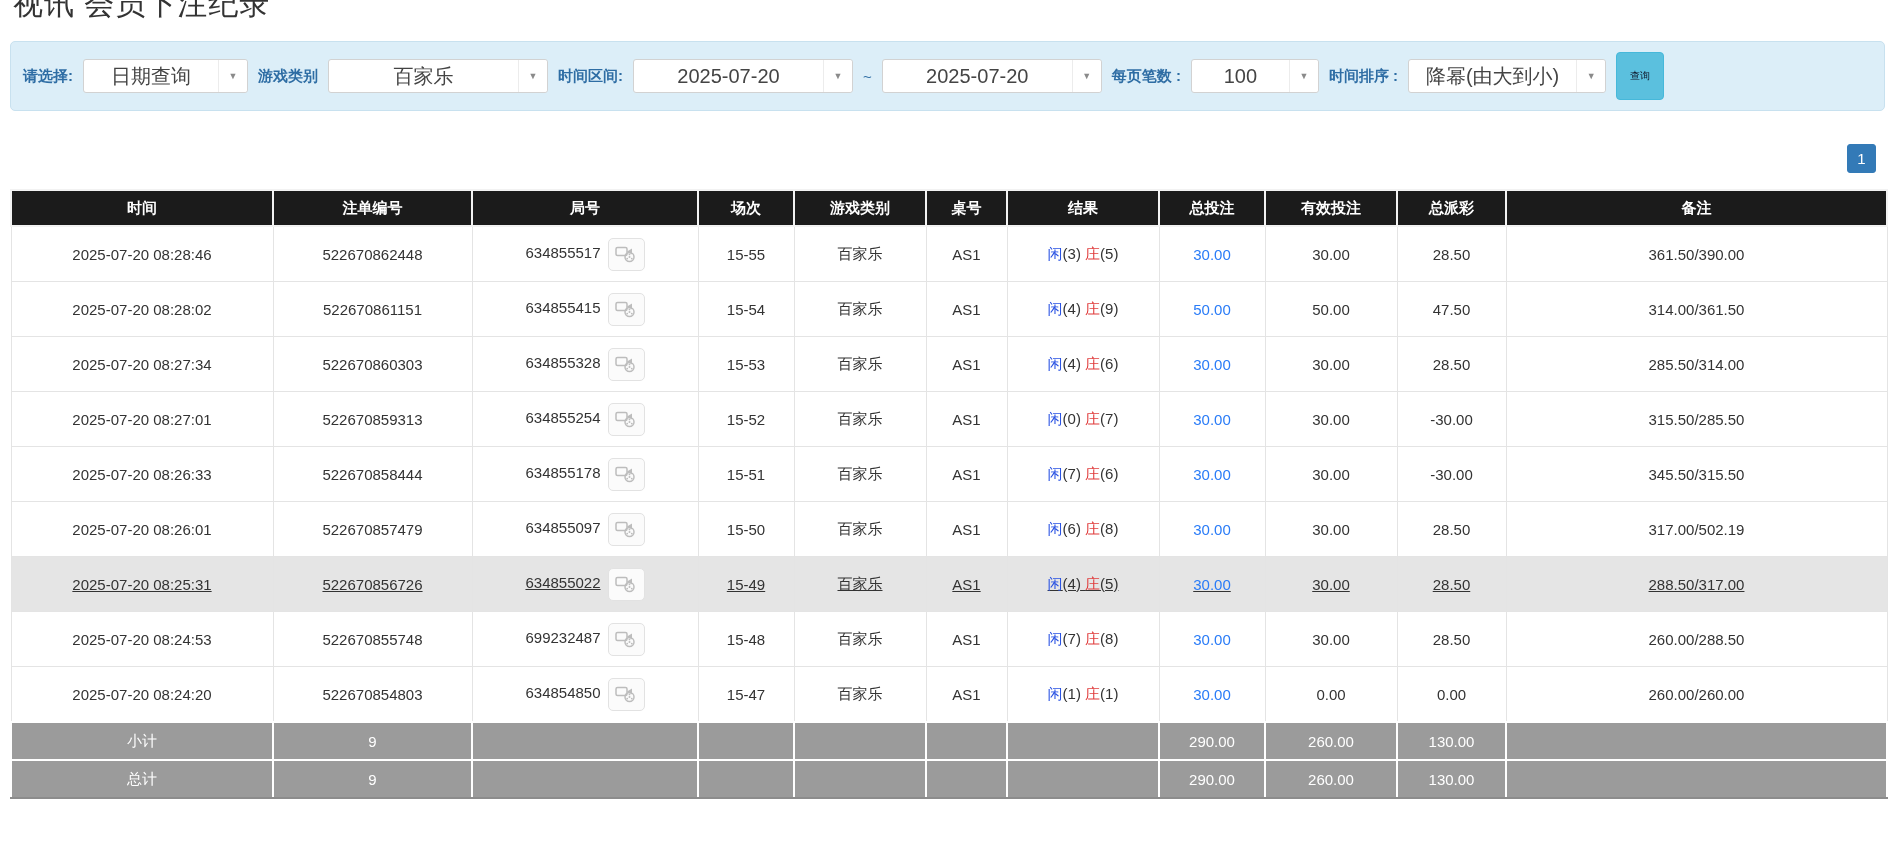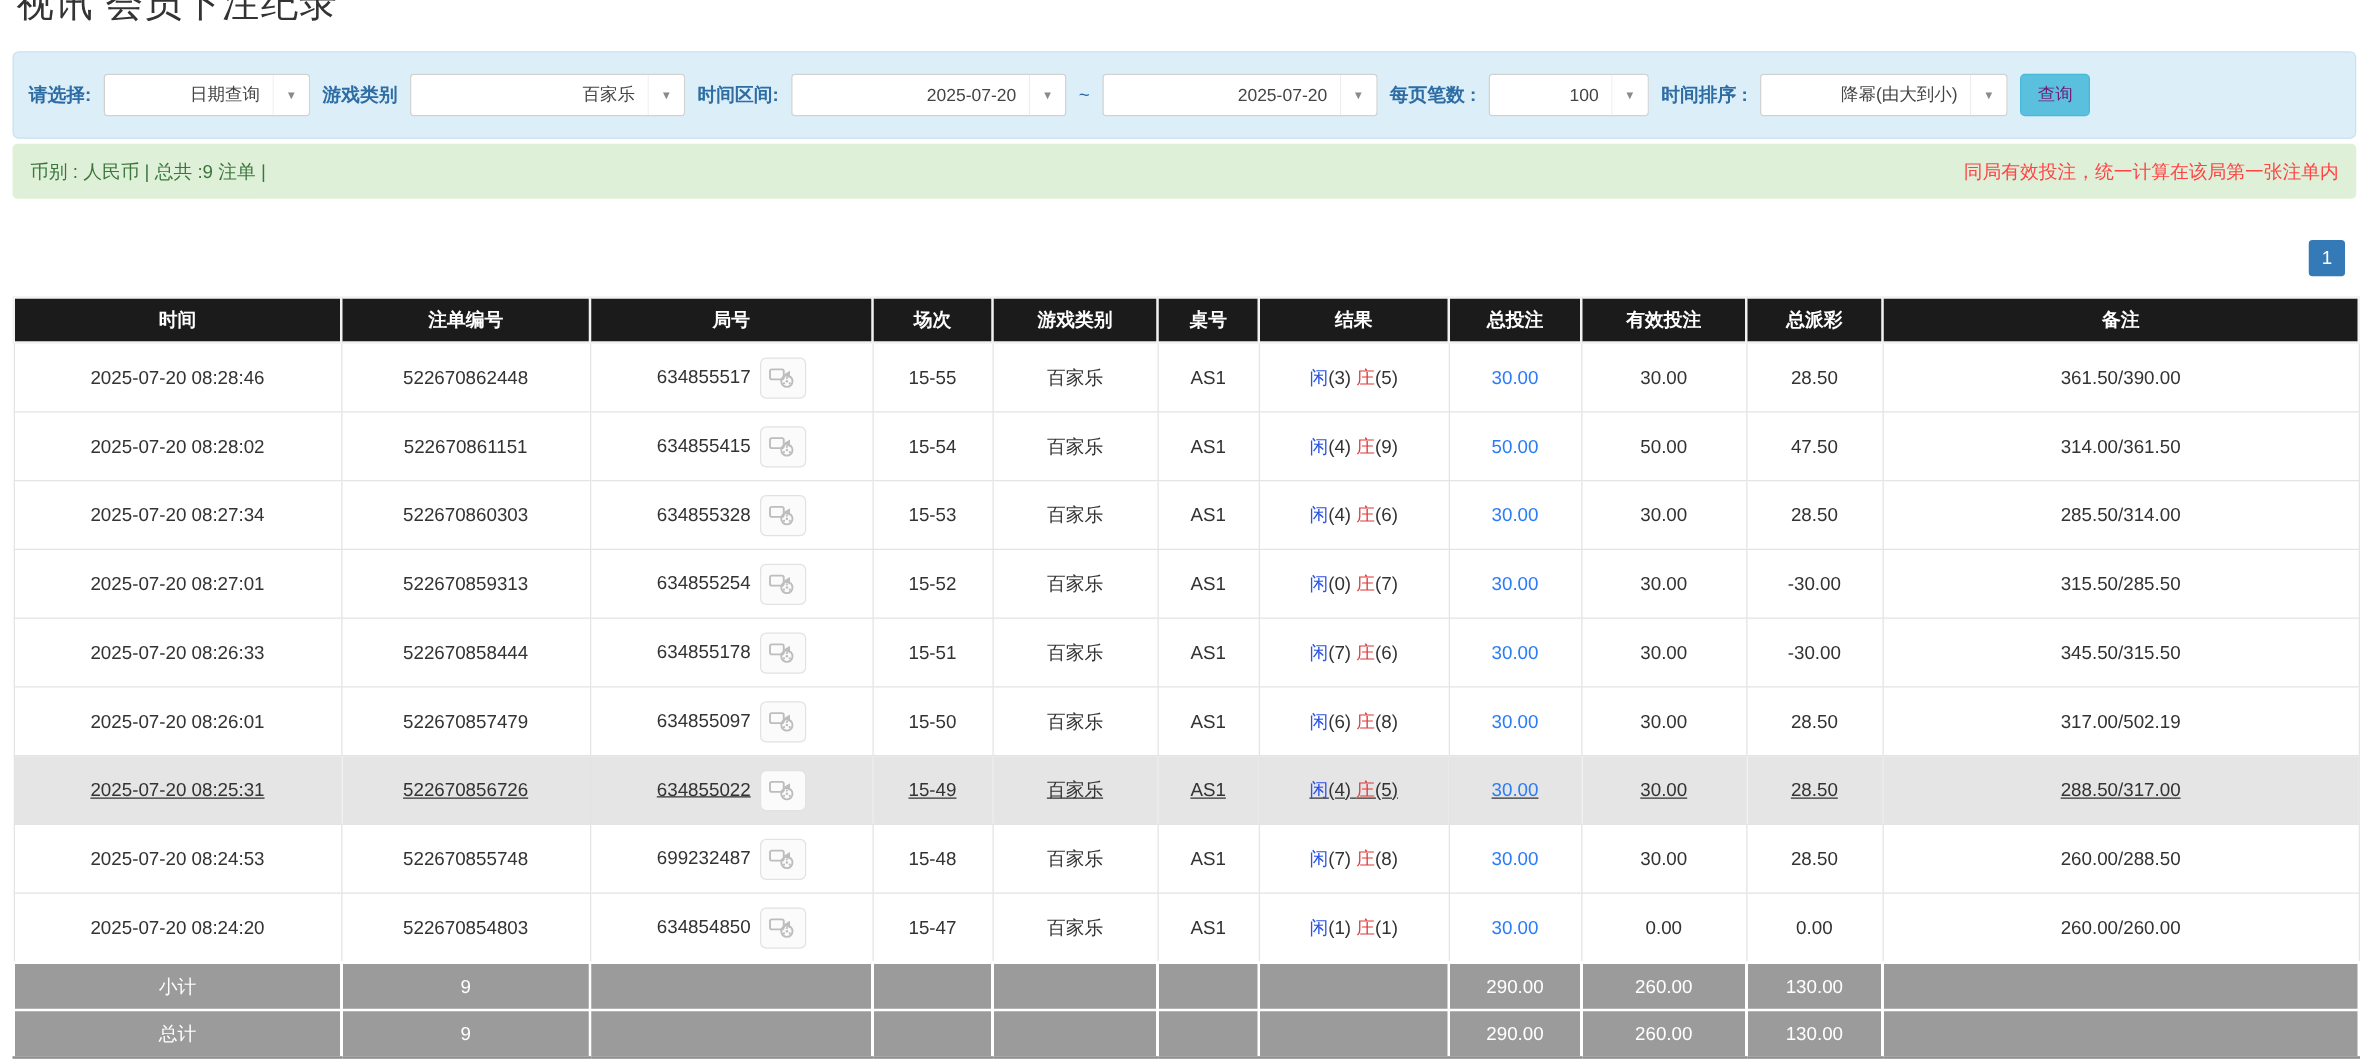--- a/index.html
+++ b/index.html
@@ -11,28 +11,28 @@
          margin:-13px 0 0 13px;letter-spacing:1px;}
 
   
   .filter-bar{display:flex;align-items:center;gap:10px;
       background:#dceef8;border:1px solid #c8e1ef;border-radius:5px;
       margin:20px 10px 0 10px;height:70px;padding:12px 12px;box-sizing:border-box;}
   .flabel{color:#2e6da4;font-weight:bold;font-size:15px;white-space:nowrap;}
   .tilde{color:#2e6da4;font-size:15px;}
   .combo{display:inline-flex;align-items:center;height:34px;background:#fff;
       border:1px solid #d2d2d2;border-radius:3px;box-sizing:border-box;cursor:pointer;}
-  .combo-text{flex:1;padding:0 10px;font-size:14px;color:#444;text-align:right;
+  .combo-text{flex:1;padding:0 10px;font-size:20px;color:#444;text-align:center;
       white-space:nowrap;overflow:hidden;}
   .combo-arrow{width:28px;align-self:stretch;display:flex;align-items:center;
       justify-content:center;border-left:1px solid #ececec;color:#8a8a8a;
       font-size:9px;border-radius:0 3px 3px 0;background:#fff;}
   .w165{width:165px}.w220{width:220px}.w128{width:128px}.w198{width:198px}
-  .search-btn{background:#5bc0de;color:#701a75;border:1px solid #46b8da;
-      border-radius:4px;height:34px;padding:0 13px;font-size:14px;cursor:pointer;}
+  .search-btn{background:#5bc0de;color:#0f172a;border:1px solid #46b8da;
+      border-radius:4px;height:48px;padding:0 13px;font-size:10px;cursor:pointer;}
 
   
   .summary-bar{display:flex;justify-content:space-between;align-items:center;
       background:#dff0d8;border-radius:4px;margin:4px 10px 0 10px;height:44px;
       padding:0 14px;box-sizing:border-box;}
   .summary-text{color:#3c763d;font-size:15px;}
   .notice{color:#ff4343;font-size:15px;}
 
   
   .pagination{display:flex;justify-content:flex-end;margin:33px 19px 0 0;}
@@ -98,24 +98,20 @@
 
     <span class="flabel">时间排序 :</span>
     <div class="combo w198">
       <span class="combo-text">降幂(由大到小)</span>
       <span class="combo-arrow">▼</span>
     </div>
 
     <button class="search-btn">查询</button>
   </div>
 
-  <div class="summary-bar">
-    <span class="summary-text">币别 : 人民币 | 总共 :9 注单 |</span>
-    <span class="notice">同局有效投注，统一计算在该局第一张注单内</span>
-  </div>
 
   <div class="pagination">
     <button class="page-btn">1</button>
   </div>
 
   <table class="grid">
     <colgroup>
       <col style="width:262px">
         <col style="width:199px">
         <col style="width:226px">

